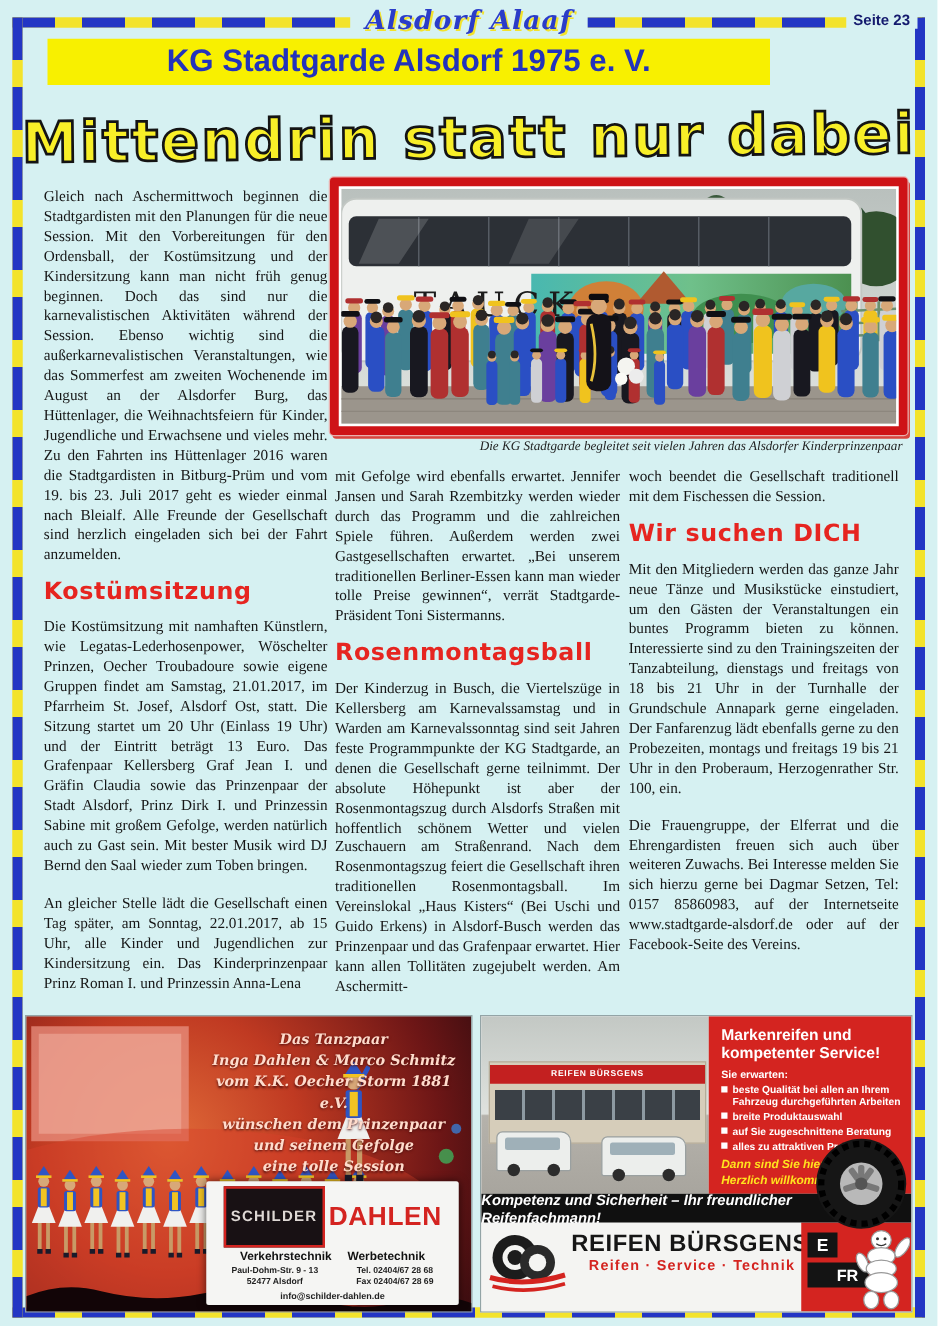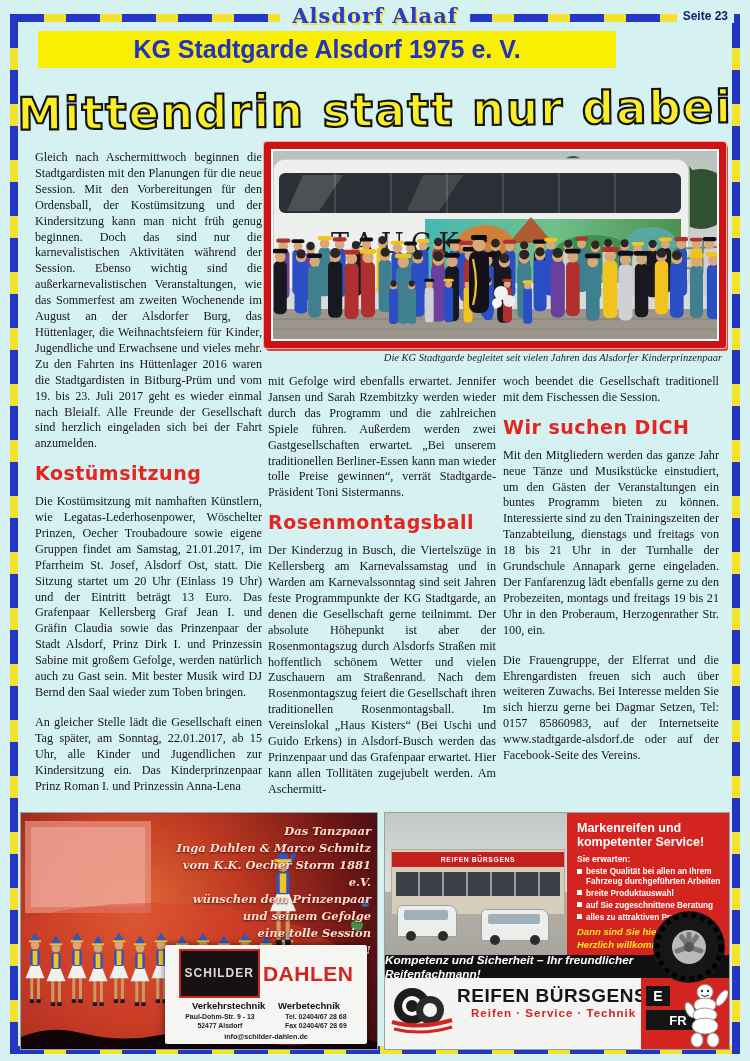--- a/index.html
+++ b/index.html
@@ -5,21 +5,21 @@
   html,body{margin:0;padding:0;background:#ffffff;}
   .page{position:relative;width:750px;height:1061px;background:#d6f1f2;overflow:hidden;
         font-family:"Liberation Serif", serif;}
   
   .stripe-h{position:absolute;height:8px;background:#f3e32c;
     background-image:repeating-linear-gradient(90deg,#2336c4 0 34px,#f3e32c 34px 56px);}
   .stripe-v{position:absolute;width:8px;background:#f3e32c;
     background-image:repeating-linear-gradient(180deg,#2336c4 0 34px,#f3e32c 34px 56px);}
   .masthead{position:absolute;top:3px;left:50%;transform:translateX(-50%);z-index:2;
     background:#d6f1f2;padding:0 12px;font-family:"DejaVu Serif",serif;font-weight:bold;
-    font-size:21px;color:#2b3cc8;text-shadow:1.5px 1.5px 0 #f3e32c;letter-spacing:1px;}
+    font-size:21px;color:#2b3cc8;text-shadow:1.5px 1.5px 0 #f3e32c;letter-spacing:1px;font-style:italic;}
   .pageno{position:absolute;top:9px;right:16px;z-index:2;background:#d6f1f2;padding:0 6px;
     font-family:"Liberation Sans",sans-serif;font-weight:bold;font-size:12px;color:#141a6e;}
   
   .club-banner{position:absolute;left:38px;top:31px;width:578px;height:37px;background:#f8f000;
     display:flex;align-items:center;justify-content:center;font-family:"Liberation Sans",sans-serif;
     font-weight:bold;font-size:25px;color:#2333bb;}
   
   .headline{position:absolute;left:0;top:84px;width:750px;text-align:center;
     font-family:"DejaVu Sans",sans-serif;font-weight:800;font-size:45px;color:#f8ef28;
     -webkit-text-stroke:2.2px #141414;letter-spacing:2px;transform:rotate(-0.6deg);}
@@ -38,21 +38,21 @@
     box-shadow:0 0 0 1px #e9b0ae, 2px 3px 0 0 #d8453f;}
   .photo-frame svg{display:block;}
   .caption{position:absolute;left:270px;top:352px;width:452px;text-align:right;
     font-style:italic;font-size:10.5px;color:#222;}
   
   .ad{position:absolute;top:812px;height:238px;border:1px solid #93a4a6;box-sizing:border-box;}
   
   #ad-dahlen{left:20px;width:358px;overflow:hidden;
     background:radial-gradient(circle at 32% 42%, #e06a38 0%, #c03a22 38%, #6d1616 78%, #3a0d10 100%);}
   #ad-dahlen svg{position:absolute;left:0;top:0;}
-  .greeting{position:absolute;right:6px;top:10px;width:208px;text-align:right;z-index:2;
+  .greeting{position:absolute;right:6px;top:10px;width:208px;text-align:center;z-index:2;
     font-family:"DejaVu Serif",serif;font-style:italic;font-weight:bold;font-size:11.5px;
     line-height:17px;color:#ffdccc;text-shadow:0 1px 2px #4a0e0e;}
   .dahlen-box{position:absolute;right:10px;bottom:5px;width:192px;z-index:3;background:#f5f5f3;
     border-radius:2px;padding:4px 5px 3px 5px;box-shadow:0 0 7px rgba(0,0,0,.6);
     font-family:"Liberation Sans",sans-serif;text-align:center;}
   .dahlen-logo{display:flex;align-items:center;justify-content:center;gap:3px;}
   .dahlen-chip{background:#181114;border:2px solid #d42420;color:#ded8d4;font-weight:bold;
     font-size:12px;letter-spacing:1px;padding:16px 4px;line-height:13px;}
   .dahlen-word{color:#d42420;font-weight:900;font-size:21px;letter-spacing:.5px;line-height:21px;}
   .dahlen-tag{font-weight:bold;font-size:9.5px;color:#111;word-spacing:10px;margin-top:2px;}

